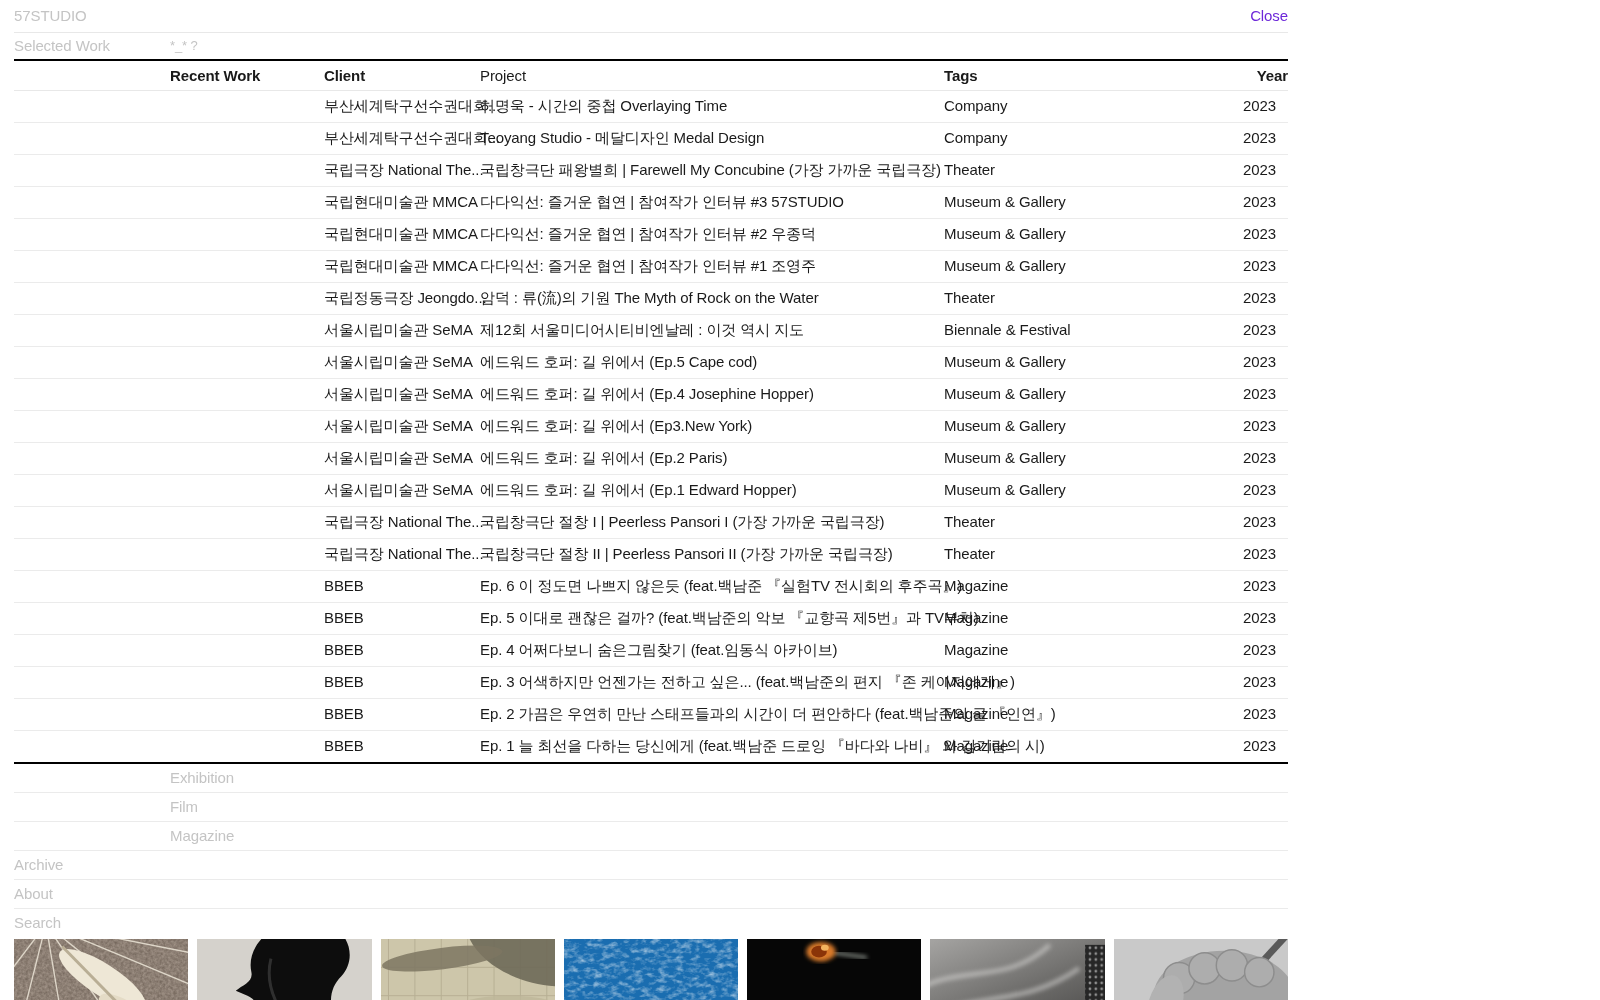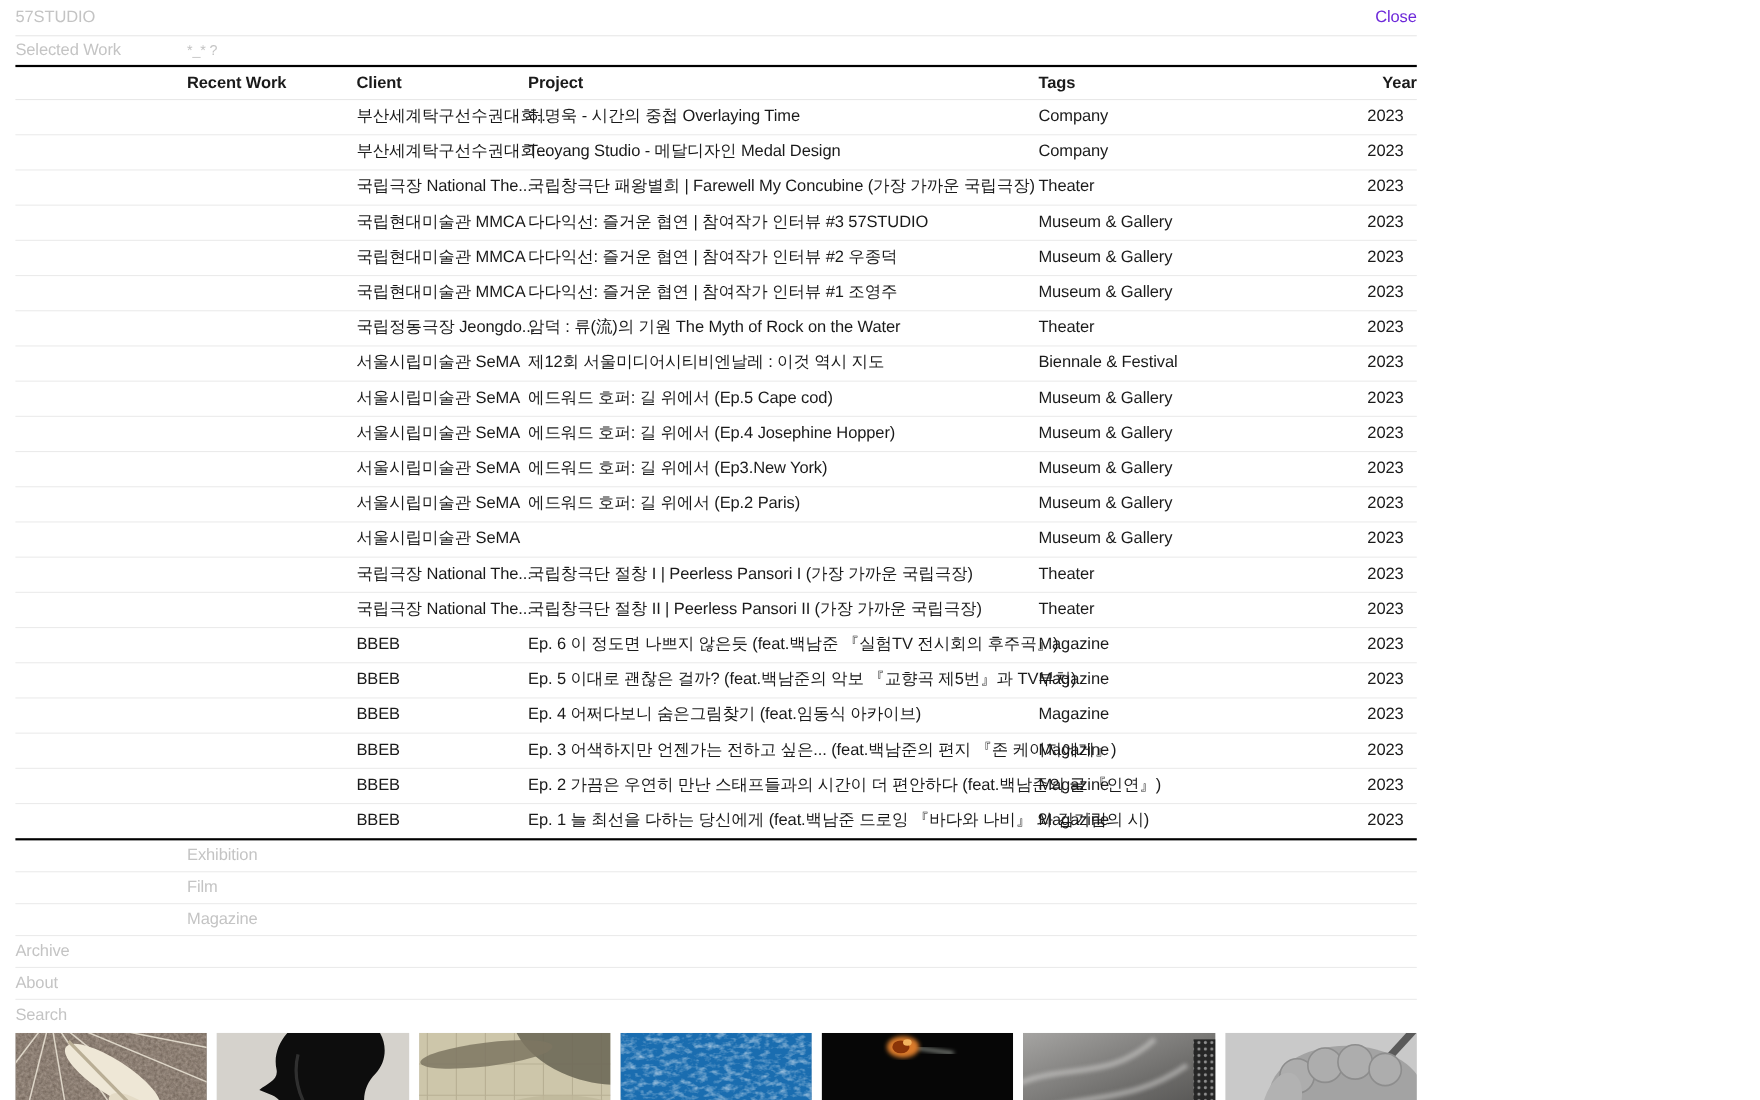--- a/index.html
+++ b/index.html
@@ -10,21 +10,21 @@
   .topbar{height:32px;border-bottom:1px solid #e8e8e8;}
   .topbar .brand{position:absolute;left:0;top:0;line-height:32px;font-size:15px;}
   .topbar .close{position:absolute;right:0;top:0;line-height:32px;font-size:15px;color:#6d28d9;cursor:pointer;}
   .subbar{height:26px;border-bottom:2px solid #000;}
   .subbar .sel{position:absolute;left:0;top:0;line-height:26px;font-size:15px;}
   .subbar .emo{position:absolute;left:156px;top:0;line-height:26px;font-size:13px;}
   .thead{height:29px;border-bottom:1px solid #e8e8e8;font-size:15px;}
   .thead span{position:absolute;top:0;line-height:29px;white-space:nowrap;}
   .h-recent{left:156px;font-weight:600;}
   .h-client{left:310px;font-weight:600;}
-  .h-project{left:466px;font-weight:700;}
+  .h-project{left:466px;font-weight:400;}
   .h-tags{left:930px;font-weight:600;}
   .h-year{right:0;font-weight:700;}
   .trow{position:relative;height:31px;border-bottom:1px solid #ebebeb;font-size:15px;cursor:pointer;}
   .trow:last-child{border-bottom:none;}
   .tbody{border-bottom:2px solid #000;}
   .cell{position:absolute;top:0;line-height:30px;white-space:nowrap;}
   .c-client{left:310px;}
   .c-project{left:466px;}
   .c-tags{left:930px;}
   .c-year{right:12px;}
@@ -128,20 +128,21 @@
         <span class="cell c-year">2023</span>
       </div>
       <div class="trow">
         <span class="cell c-client">서울시립미술관 SeMA</span>
         <span class="cell c-project">에드워드 호퍼: 길 위에서 (Ep.2 Paris)</span>
         <span class="cell c-tags">Museum &amp; Gallery</span>
         <span class="cell c-year">2023</span>
       </div>
       <div class="trow">
         <span class="cell c-client">서울시립미술관 SeMA</span>
+        <span class="cell c-project">에드워드 호퍼: 길 위에서 (Ep.1 Edward Hopper)</span>
         <span class="cell c-tags">Museum &amp; Gallery</span>
         <span class="cell c-year">2023</span>
       </div>
       <div class="trow">
         <span class="cell c-client">국립극장 National The...</span>
         <span class="cell c-project">국립창극단 절창 I | Peerless Pansori I (가장 가까운 국립극장)</span>
         <span class="cell c-tags">Theater</span>
         <span class="cell c-year">2023</span>
       </div>
       <div class="trow">

